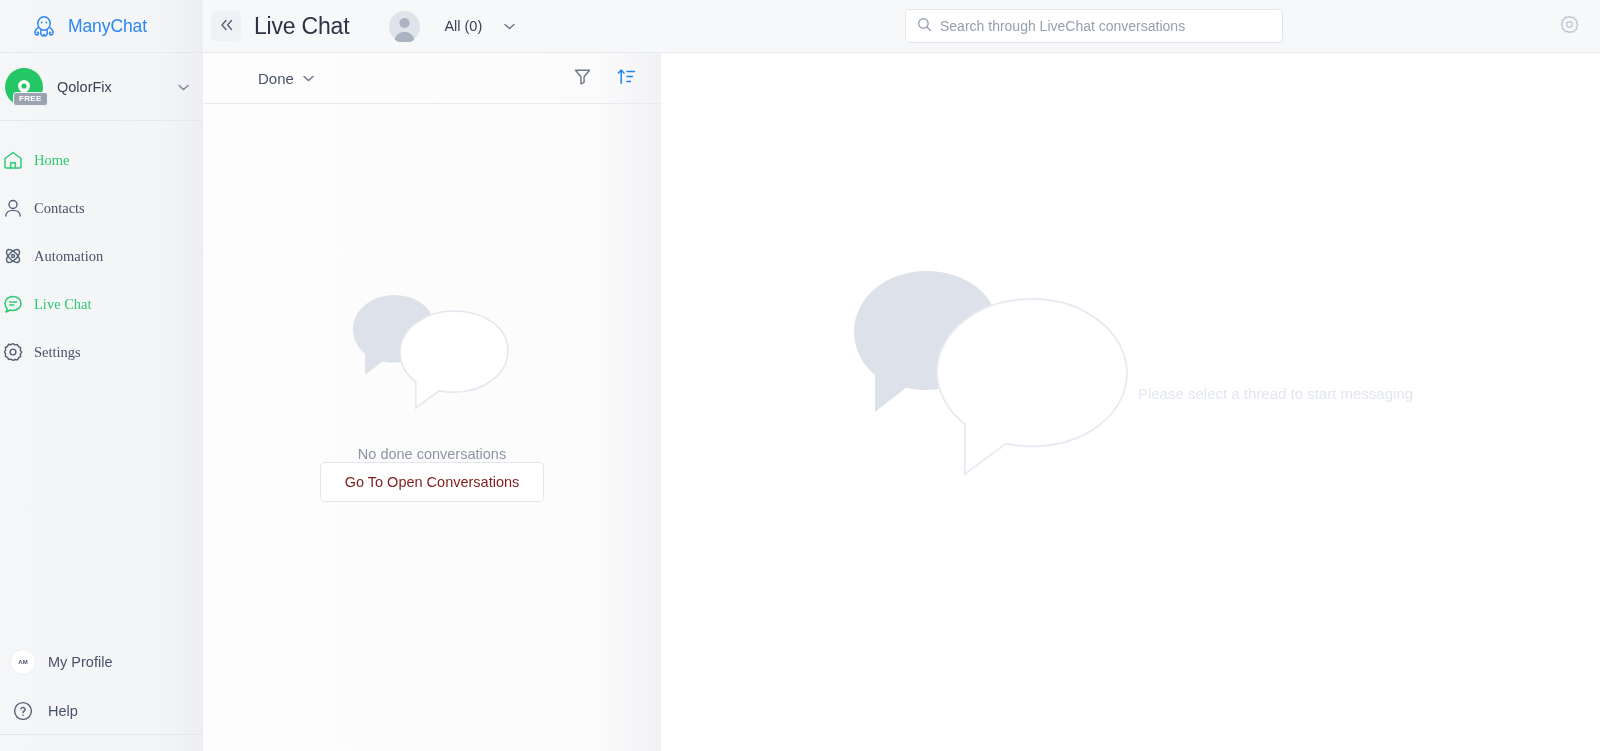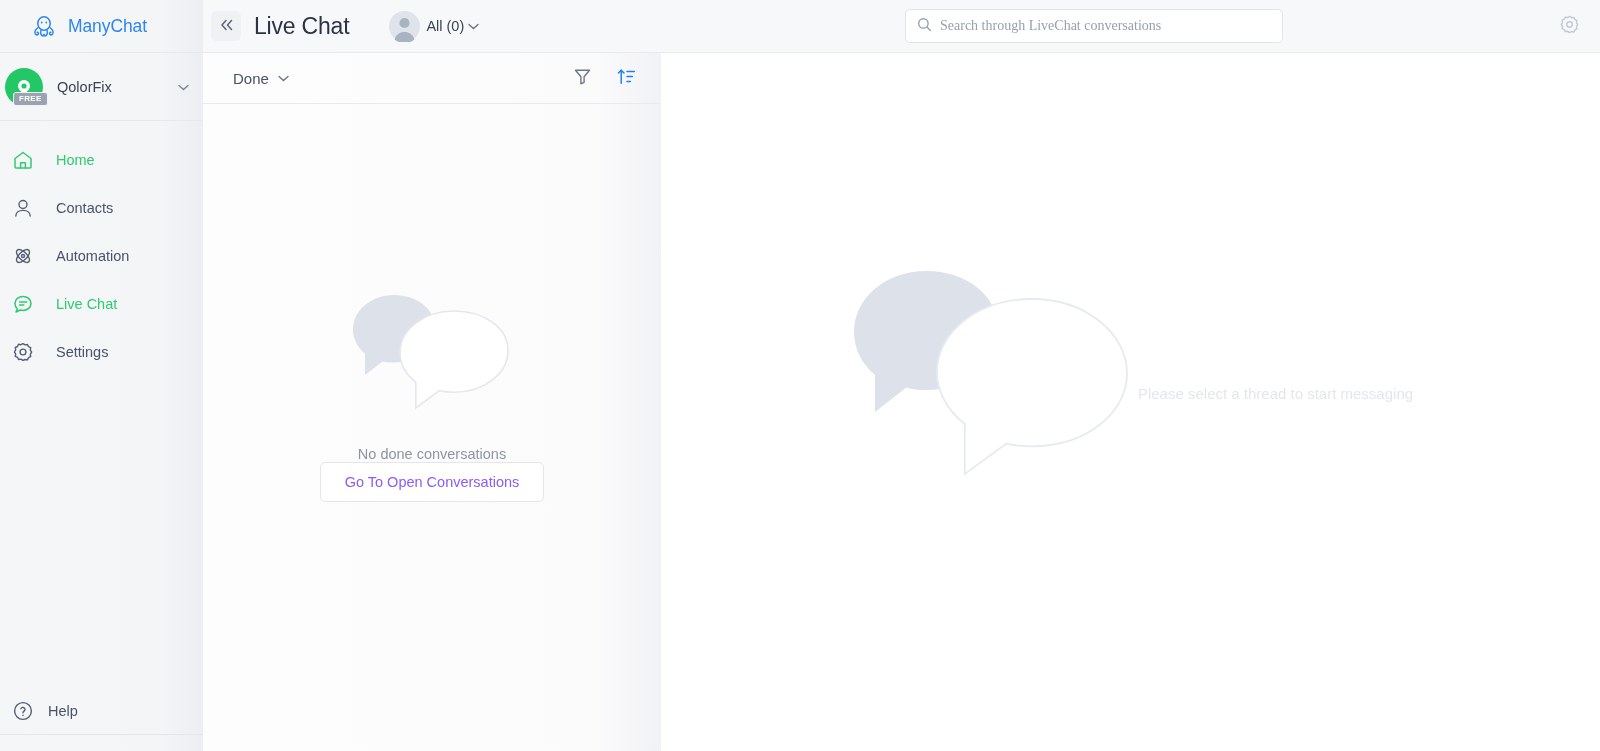--- a/index.html
+++ b/index.html
@@ -42,21 +42,21 @@
     padding: 2px 5px 2px 5px; border-radius: 3px;
     line-height: 1;
     border: 1.5px solid #f3f4f6;
   }
   .account-name { font-size: 14.5px; color: #3a4354; flex: 1; }
   .account-caret { color: #7d8799; font-size: 11px; }
 
   .nav { padding-top: 15px; }
   .nav-item {
     height: 48px; display: flex; align-items: center;
-    padding-left: 10px; gap: 20px; cursor: pointer;
+    gap: 8px; cursor: pointer; font-family: Liberation Serif, serif;
   }
   .nav-icon { width: 26px; height: 26px; display: flex; align-items: center; justify-content: center; flex: 0 0 26px; }
   .nav-label { font-size: 14.5px; color: #49526a; }
   .nav-item.active .nav-label { color: #2ecb70; }
 
   .sidebar-bottom { margin-top: auto; padding-bottom: 16px; }
   .bottom-item {
     height: 49px; display: flex; align-items: center;
     padding-left: 10px; gap: 12px; cursor: pointer;
   }
@@ -85,39 +85,39 @@
     width: 30px; height: 30px; margin-left: 8px;
     border-radius: 5px; background: #f0f1f4;
     display: flex; align-items: center; justify-content: center;
     cursor: pointer; color: #5b6579;
   }
   .page-title {
     font-size: 23px; color: #2c3345; margin-left: 13px;
     font-weight: normal; letter-spacing: -0.2px;
   }
   .thread-filter {
-    display: flex; align-items: center; gap: 6px;
+    display: flex; align-items: center; gap: 24px;
     margin-left: 40px; cursor: pointer; text-align: right;
   }
   .thread-avatar { width: 31px; height: 31px; flex: 0 0 31px; }
   .thread-label { font-size: 14.5px; color: #3a4354; }
   .thread-caret { color: #6d7687; font-size: 11px; margin-left: -2px; }
 
   .search-wrap {
     position: absolute; left: 702px; top: 9px;
     width: 378px; height: 34px;
   }
   .search-box {
     width: 100%; height: 100%;
     background: #ffffff; border: 1px solid #e3e5ea; border-radius: 5px;
     display: flex; align-items: center; padding-left: 11px; gap: 8px;
   }
   .search-input {
     border: none; outline: none; background: transparent;
-    font-family: Liberation Serif, serif;
+    font-family: Liberation Sans, sans-serif;
     font-size: 14px; color: #4d7c0f; width: 100%;
   }
   .search-input::placeholder { color: #97a0b0; }
   .gear-btn {
     position: absolute; right: 16px; top: 11px;
     cursor: pointer; width: 30px; height: 30px;
     display: flex; align-items: center; justify-content: center;
   }
 
   .content { flex: 1; display: flex; min-height: 0; }
@@ -126,38 +126,38 @@
   .list-col {
     width: 458px; flex: 0 0 458px;
     background: linear-gradient(to right, #fdfdfd 0%, #fbfbfc 86%, #f1f2f5 100%);
     display: flex; flex-direction: column;
     position: relative;
   }
   .list-toolbar {
     height: 51px; flex: 0 0 51px;
     border-bottom: 1px solid #e8eaee;
     display: flex; align-items: center;
-    padding: 0 20px 0 30px;
+    padding: 0 20px 0 55px;
   }
   .done-filter { display: flex; align-items: center; gap: 9px; cursor: pointer; }
   .done-label { font-size: 15px; color: #49526a; }
   .done-caret { color: #6d7687; font-size: 11px; }
   .toolbar-spacer { flex: 1; }
   .tb-icon { width: 30px; height: 30px; display: flex; align-items: center; justify-content: center; cursor: pointer; margin-left: 14px; }
 
   .list-empty {
     flex: 1; display: flex; flex-direction: column;
     align-items: center; justify-content: center;
     padding-bottom: 60px;
   }
   .empty-sm-illus { margin-bottom: 24px; }
   .empty-sm-text { font-size: 14.5px; color: #8d95a4; }
   .go-open-btn {
     background: #ffffff; border: 1px solid #e4e6ea; border-radius: 5px;
-    padding: 11px 24px; font-size: 14.5px; color: #8b5cf6;
+    padding: 11px 24px; font-size: 14.5px; color: #7f1d1d;
     font-family: "Liberation Sans", sans-serif; cursor: pointer;
   }
 
   
   .thread-col {
     flex: 1; background: #ffffff;
     display: flex; flex-direction: row;
     align-items: center; justify-content: center;
     min-width: 0; padding-bottom: 40px;
   }
@@ -255,20 +255,26 @@
             <path d="M11 2.6l2.1 1.3 2.4-.4 1 2.2 2.2 1-.4 2.4 1.3 2.1-1.3 2.1.4 2.4-2.2 1-1 2.2-2.4-.4L11 19.4l-2.1-1.3-2.4.4-1-2.2-2.2-1 .4-2.4L2.4 11l1.3-2.1-.4-2.4 2.2-1 1-2.2 2.4.4L11 2.6Z"></path>
             <circle cx="11" cy="11" r="2.9"></circle>
           </svg>
         </span>
         <span class="nav-label">Settings</span>
       </div>
 
     </nav>
 
     <div class="sidebar-bottom">
+      <div class="bottom-item">
+        <span class="nav-icon">
+          <span class="profile-avatar">AM</span>
+        </span>
+        <span class="nav-label">My Profile</span>
+      </div>
       <div class="bottom-item">
         <span class="nav-icon">
           <svg width="22" height="22" viewBox="0 0 22 22" fill="none" stroke="#545e75" stroke-width="1.4" stroke-linecap="round">
             <circle cx="11" cy="11" r="8.4"></circle>
             <path d="M8.9 8.7a2.2 2.2 0 0 1 4.2.8c0 1.5-2.1 1.8-2.1 3.2"></path>
             <circle cx="11" cy="15.2" r="0.8" fill="#545e75" stroke="none"></circle>
           </svg>
         </span>
         <span class="nav-label">Help</span>
       </div>

